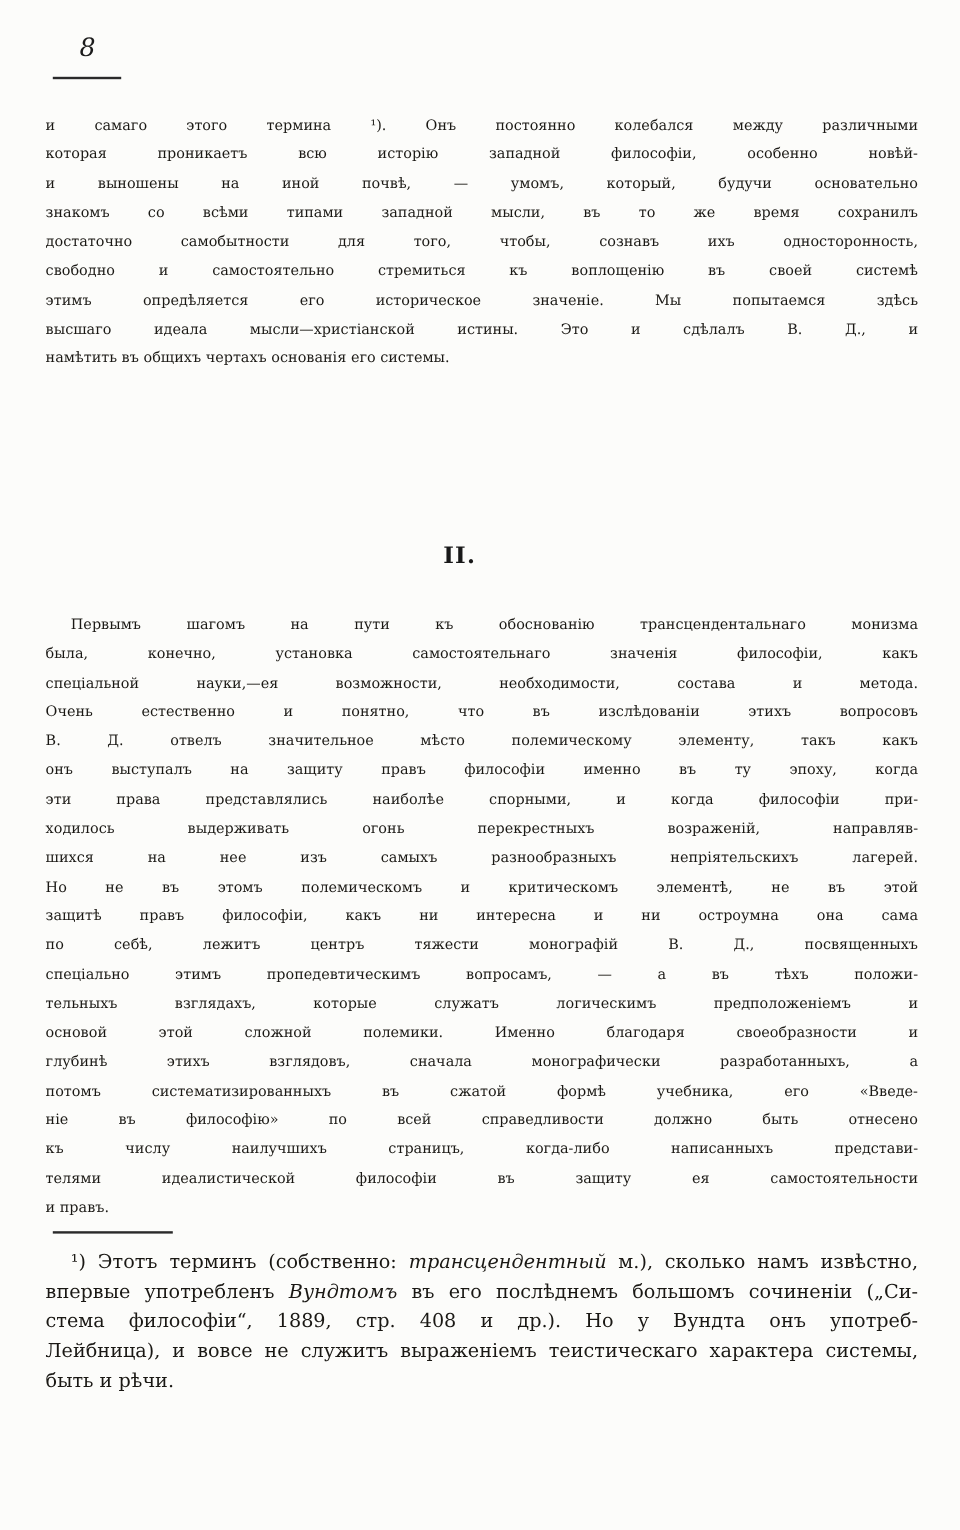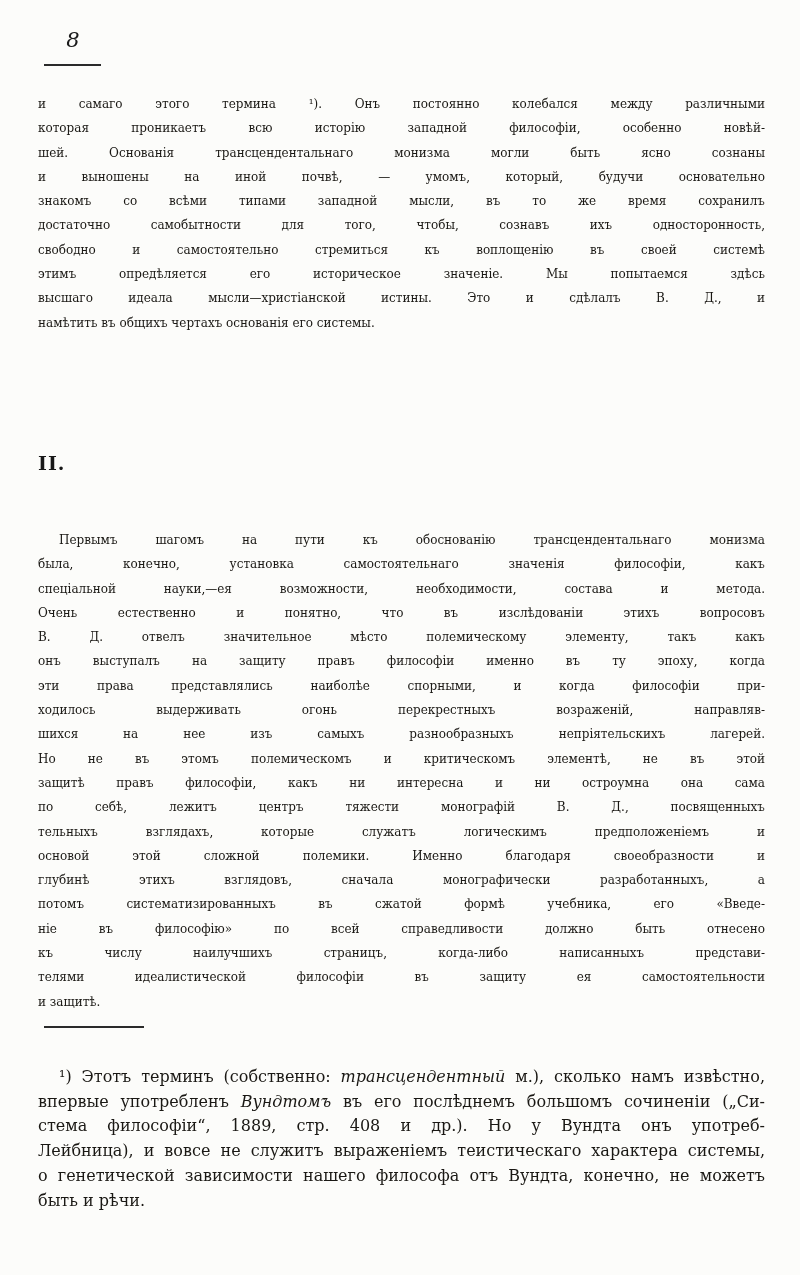--- a/index.html
+++ b/index.html
@@ -35,41 +35,41 @@
     height: 0;
     border-top: 2px solid #2a2a2a;
   }
   .textblock {
     position: absolute;
     left: 38px;
     width: 727px;
     font-size: 12px;
   }
   .p1 { top: 92px; }
-  .p2 { top: 528px; }
+  .p2 { top: 508px; }
   .p1 .line, .p2 .line { line-height: 24.3px; }
   .fn {
     top: 1040px;
     font-size: 16px;
-    margin-top: 25px;
   }
   .fn .line { line-height: 24.7px; }
   .line {
     text-align: justify;
     text-align-last: justify;
     white-space: normal;
   }
   .line.last { text-align-last: left; }
   .line.ind { text-indent: 21px; }
   .it { font-style: italic; }
   .heading {
     position: absolute;
     left: 38px;
     top: 452px;
     width: 690px;
+    text-align: center;
     font-size: 19px;
     font-weight: bold;
     letter-spacing: 1px;
     color: #181818;
   }
   .fn-rule {
     position: absolute;
     left: 44px;
     top: 1026px;
     width: 100px;
@@ -81,21 +81,20 @@
 <body>
 
 <div class="page">
 
   <div class="pagenum">8</div>
   <div class="pagenum-rule"></div>
 
   <div class="textblock p1">
       <div class="line"><span>и самаго этого термина ¹). Онъ постоянно колебался между различными</span></div>
       <div class="line"><span>которая проникаетъ всю исторію западной философіи, особенно новѣй-</span></div>
-      <div class="line"><span>шей. Основанія трансцендентальнаго монизма могли быть ясно сознаны</span></div>
       <div class="line"><span>и выношены на иной почвѣ, — умомъ, который, будучи основательно</span></div>
       <div class="line"><span>знакомъ со всѣми типами западной мысли, въ то же время сохранилъ</span></div>
       <div class="line"><span>достаточно самобытности для того, чтобы, сознавъ ихъ односторонность,</span></div>
       <div class="line"><span>свободно и самостоятельно стремиться къ воплощенію въ своей системѣ</span></div>
       <div class="line"><span>этимъ опредѣляется его историческое значеніе. Мы попытаемся здѣсь</span></div>
       <div class="line"><span>высшаго идеала мысли—христіанской истины. Это и сдѣлалъ В. Д., и</span></div>
       <div class="line last"><span>намѣтить въ общихъ чертахъ основанія его системы.</span></div>
     </div>
 
   <div class="heading">II.</div>
@@ -106,34 +105,34 @@
       <div class="line"><span>спеціальной науки,—ея возможности, необходимости, состава и метода.</span></div>
       <div class="line"><span>Очень естественно и понятно, что въ изслѣдованіи этихъ вопросовъ</span></div>
       <div class="line"><span>В. Д. отвелъ значительное мѣсто полемическому элементу, такъ какъ</span></div>
       <div class="line"><span>онъ выступалъ на защиту правъ философіи именно въ ту эпоху, когда</span></div>
       <div class="line"><span>эти права представлялись наиболѣе спорными, и когда философіи при-</span></div>
       <div class="line"><span>ходилось выдерживать огонь перекрестныхъ возраженій, направляв-</span></div>
       <div class="line"><span>шихся на нее изъ самыхъ разнообразныхъ непріятельскихъ лагерей.</span></div>
       <div class="line"><span>Но не въ этомъ полемическомъ и критическомъ элементѣ, не въ этой</span></div>
       <div class="line"><span>защитѣ правъ философіи, какъ ни интересна и ни остроумна она сама</span></div>
       <div class="line"><span>по себѣ, лежитъ центръ тяжести монографій В. Д., посвященныхъ</span></div>
+      <div class="line"><span>спеціально этимъ пропедевтическимъ вопросамъ, — а въ тѣхъ положи-</span></div>
       <div class="line"><span>тельныхъ взглядахъ, которые служатъ логическимъ предположеніемъ и</span></div>
       <div class="line"><span>основой этой сложной полемики. Именно благодаря своеобразности и</span></div>
       <div class="line"><span>глубинѣ этихъ взглядовъ, сначала монографически разработанныхъ, а</span></div>
       <div class="line"><span>потомъ систематизированныхъ въ сжатой формѣ учебника, его «Введе-</span></div>
       <div class="line"><span>ніе въ философію» по всей справедливости должно быть отнесено</span></div>
       <div class="line"><span>къ числу наилучшихъ страницъ, когда-либо написанныхъ представи-</span></div>
       <div class="line"><span>телями идеалистической философіи въ защиту ея самостоятельности</span></div>
-      <div class="line last"><span>и защитѣ.</span></div>
+      <div class="line last"><span>и правъ.</span></div>
     </div>
 
   <div class="fn-rule"></div>
 
   <div class="textblock fn">
       <div class="line ind"><span>¹) Этотъ терминъ (собственно: </span><span class="it">трансцендентный</span><span> м.), сколько намъ извѣстно,</span></div>
       <div class="line"><span>впервые употребленъ </span><span class="it">Вундтомъ</span><span> въ его послѣднемъ большомъ сочиненіи („Си-</span></div>
       <div class="line"><span>стема философіи“, 1889, стр. 408 и др.). Но у Вундта онъ употреб-</span></div>
       <div class="line"><span>Лейбница), и вовсе не служитъ выраженіемъ теистическаго характера системы,</span></div>
-      <div class="line"><span>о генетической зависимости нашего философа отъ Вундта, конечно, не можетъ</span></div>
       <div class="line last"><span>быть и рѣчи.</span></div>
     </div>
 
 </div>
 
 </body></html>

